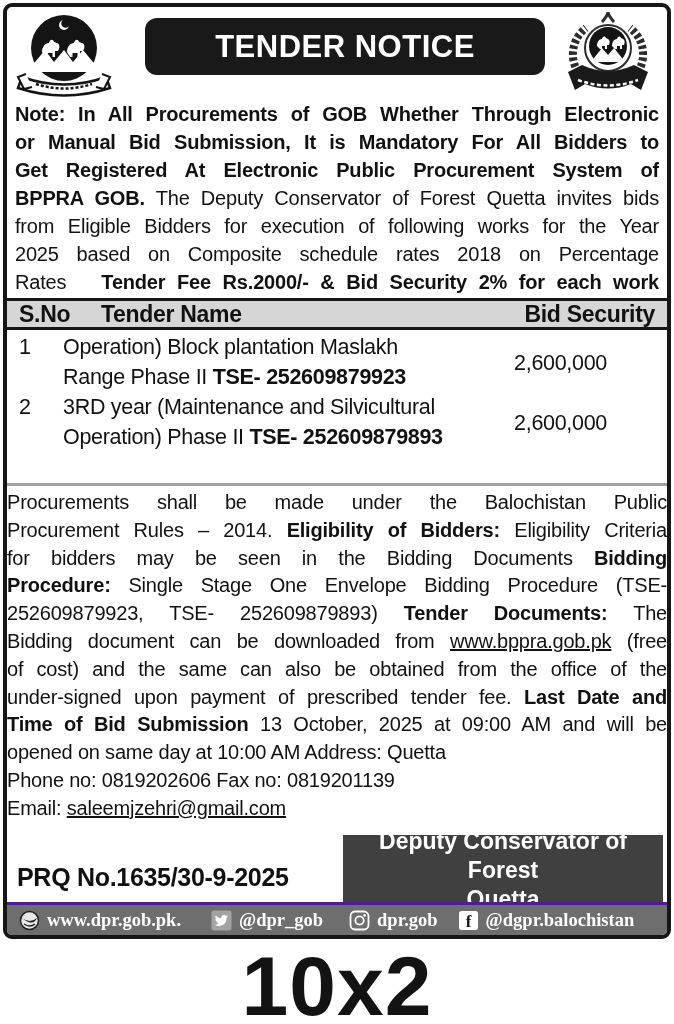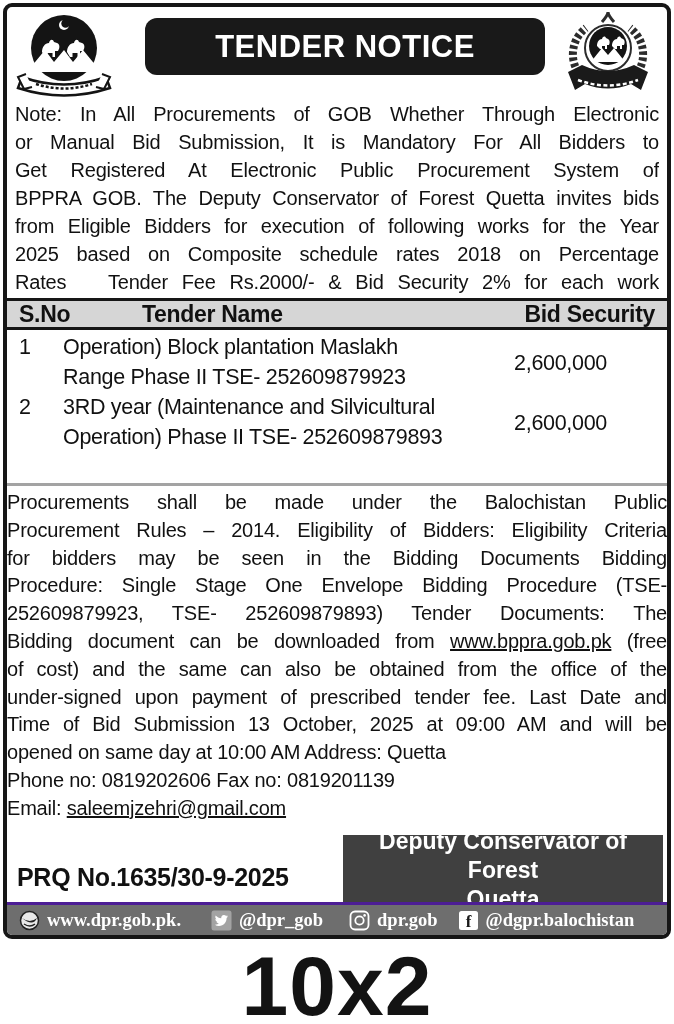--- a/index.html
+++ b/index.html
@@ -18,27 +18,27 @@
   .emblem-right{position:absolute;right:3px;top:3px;width:112px;height:96px;}
   .title-bar{
     position:absolute;left:138px;top:11px;width:400px;height:57px;
     background:#191919;display:flex;align-items:center;justify-content:center;border-radius:12px;
   }
   .title-bar span{color:#fff;font-weight:bold;font-size:31px;letter-spacing:.5px;}
   
   .note{position:absolute;left:8px;right:8px;top:93px;font-size:20px;line-height:28px;letter-spacing:-.2px;}
   .tl{white-space:nowrap;overflow:hidden;}
   .tl.just{text-align:justify;text-align-last:justify;}
-  .tl .b{font-weight:normal;}
+  .tl .b{font-weight:bold;}
   .tl .u{text-decoration:underline;}
   
   .thead{
     position:absolute;left:0;right:0;top:291px;height:32px;box-sizing:border-box;
     background:#d6d6d6;border-top:3px solid #161616;border-bottom:3px solid #161616;
-    display:flex;align-items:center;padding:0 12px;font-weight:bold;font-size:23px;letter-spacing:-.3px;gap:41px;
+    display:flex;align-items:center;padding:0 12px;font-weight:bold;font-size:23px;letter-spacing:-.3px;
   }
   .thead .h-sno{width:82px;}
   .thead .h-bid{margin-left:auto;}
   .tbody{position:absolute;left:12px;right:8px;top:325px;font-size:21.5px;line-height:30px;letter-spacing:-.3px;}
   .trow{display:flex;position:relative;}
   .trow .c-sno{width:44px;flex:none;}
   .trow .c-name{flex:1;}
   .trow .c-bid{position:absolute;right:52px;top:0;margin-top:16px;}
   
   .details{

